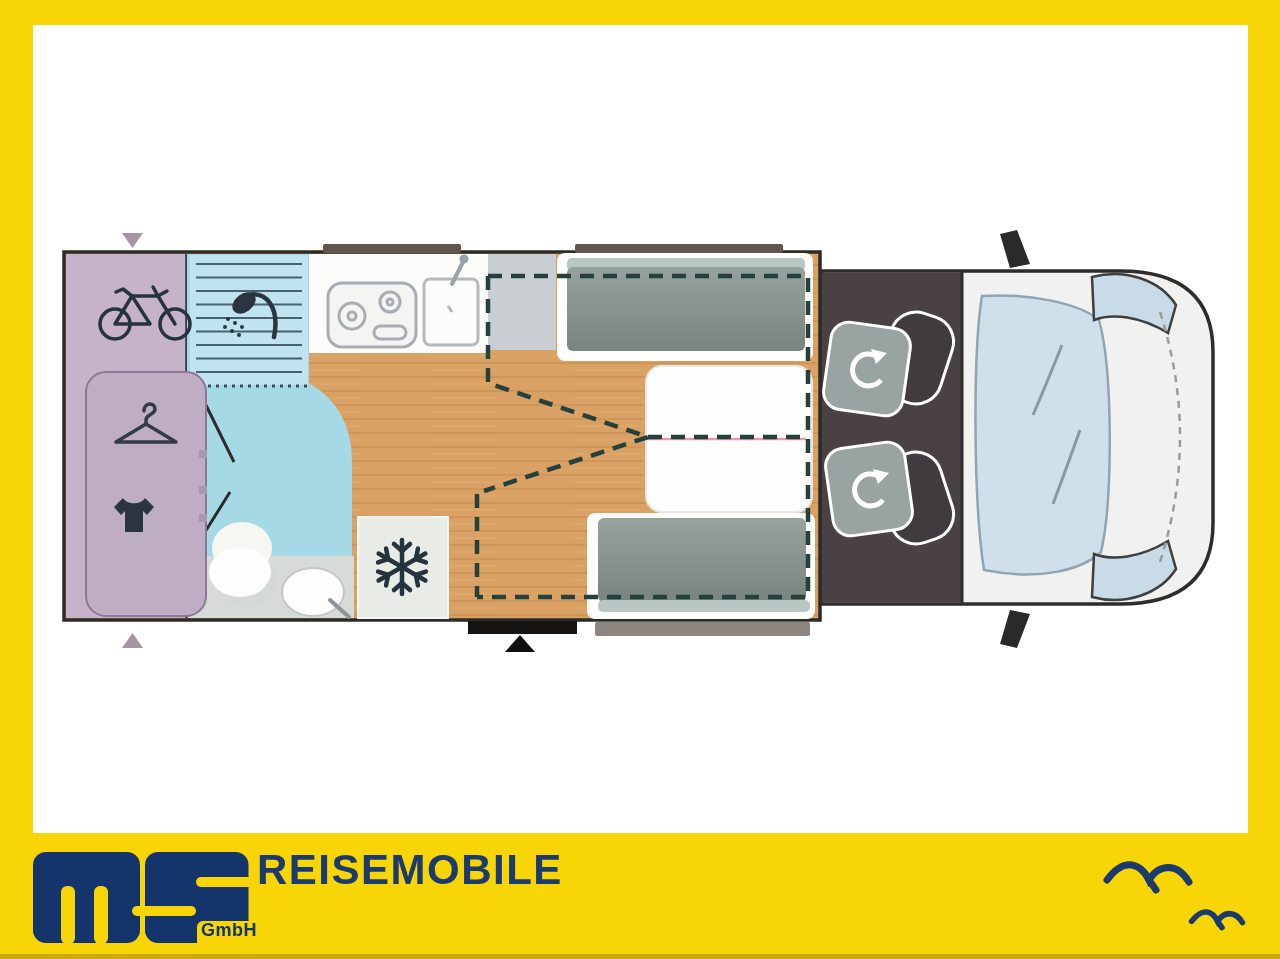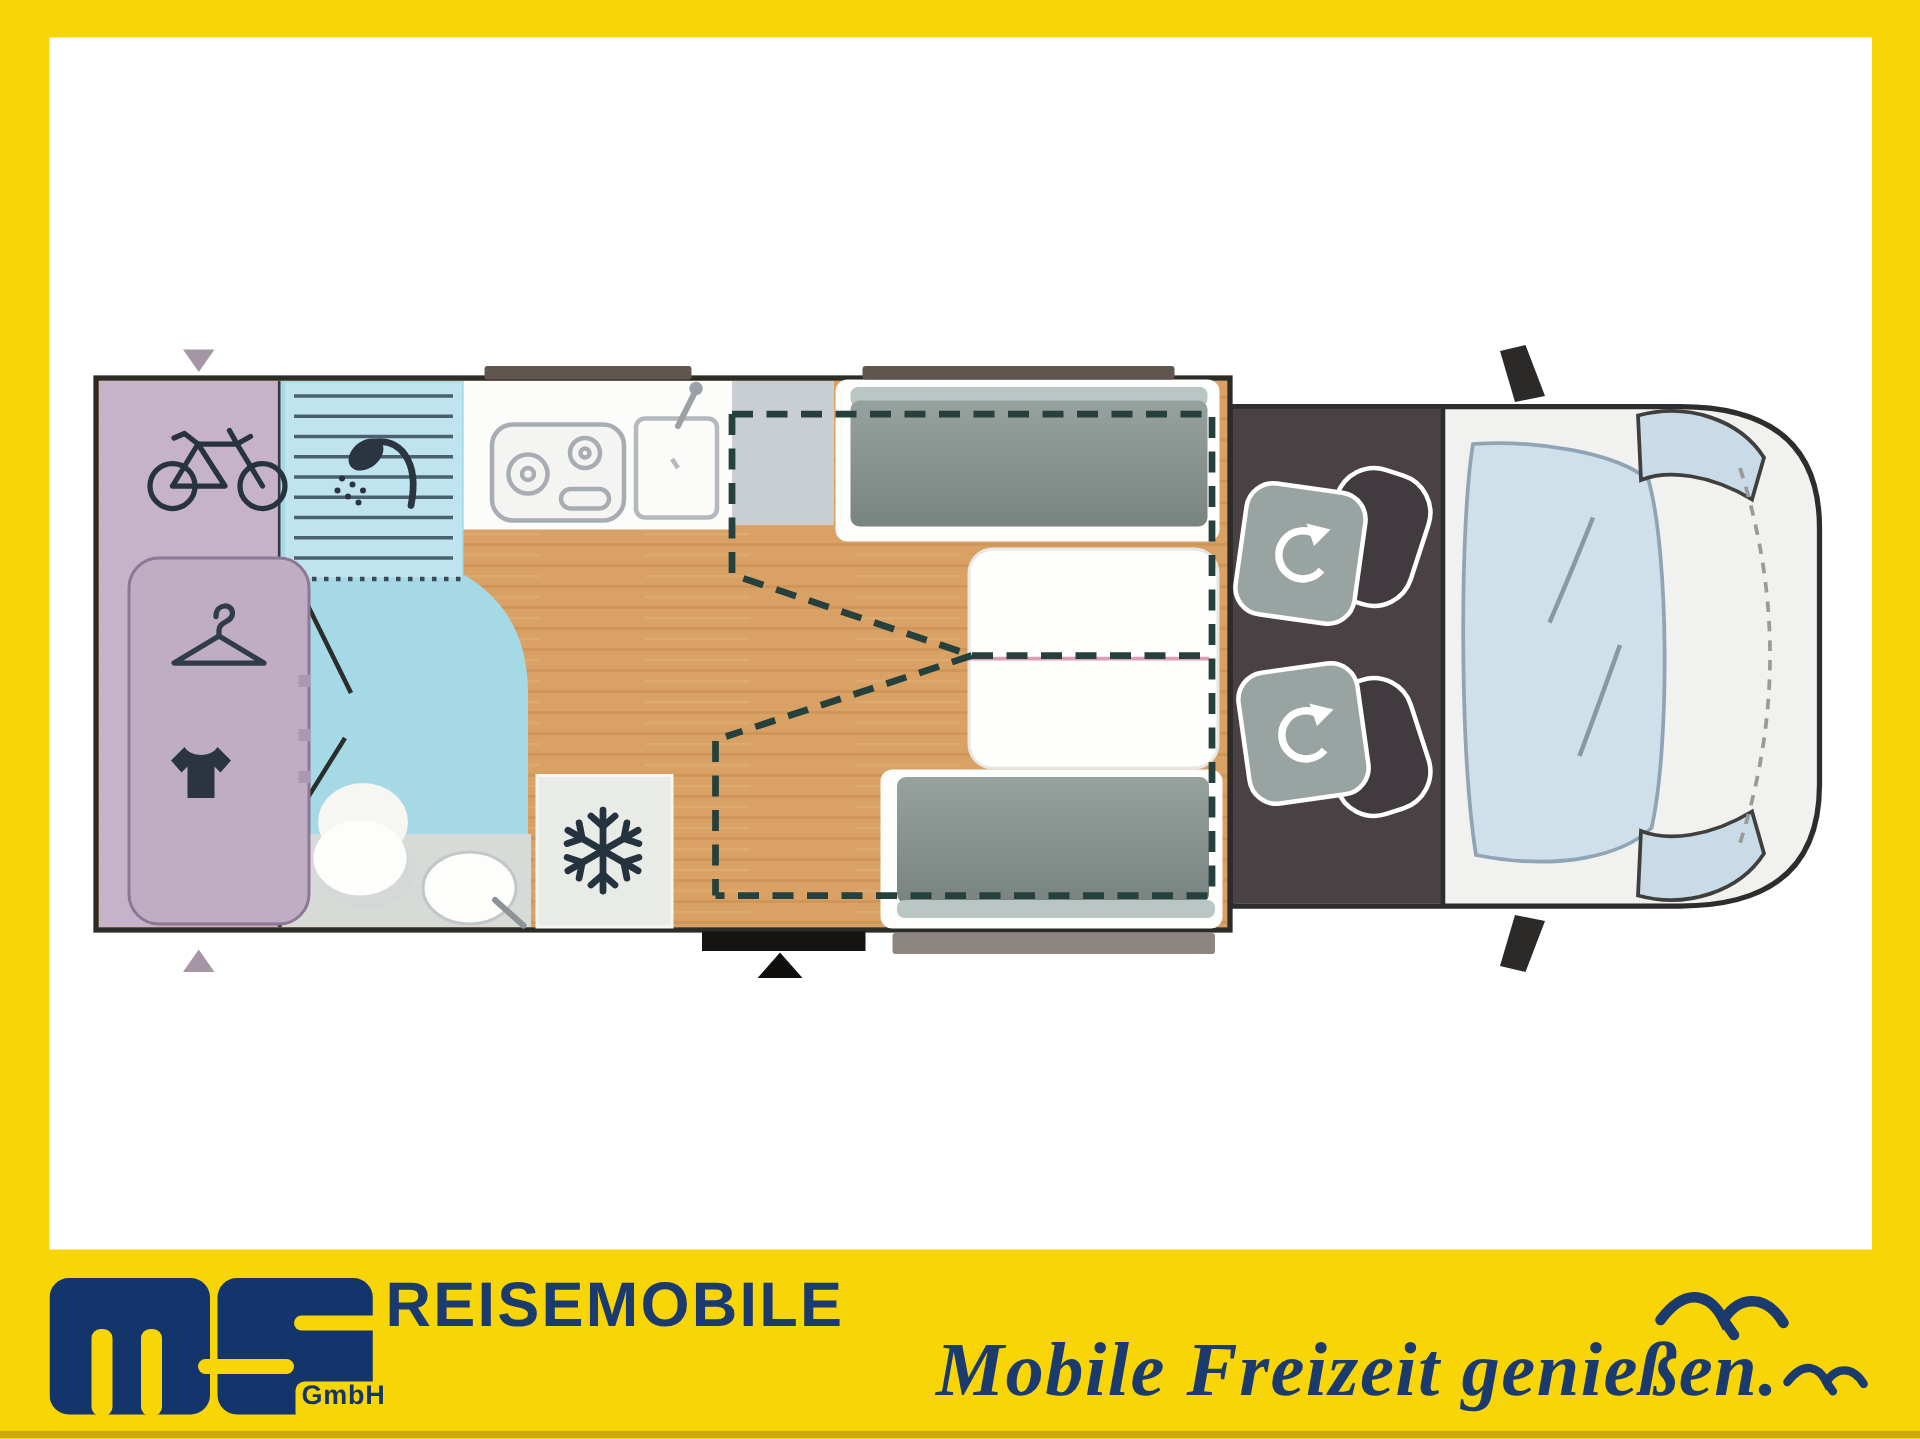--- a/index.html
+++ b/index.html
@@ -198,21 +198,20 @@
     <rect x="0" y="2" width="107" height="91" rx="13" fill="#14356b"></rect>
     <rect x="28" y="36" width="14" height="58" rx="6" fill="#f7d506"></rect>
     <rect x="61" y="36" width="14" height="58" rx="6" fill="#f7d506"></rect>
     <rect x="112" y="2" width="103.5" height="91" rx="13" fill="#14356b"></rect>
     <rect x="163" y="27" width="60" height="10" rx="5" fill="#f7d506"></rect>
     <rect x="99" y="56" width="64" height="10" rx="5" fill="#f7d506"></rect>
     <rect x="164" y="71" width="58" height="27" rx="6" fill="#f7d506"></rect>
   </svg>
   <div class="gmbh">GmbH</div>
   <div class="division">REISEMOBILE</div>
-  <div class="slogan">Mobile Freizeit genießen.</div>
 
   <svg class="birds-svg" width="150" height="86" viewBox="0 0 150 86">
     <g stroke="#1b3a6d" stroke-width="7" fill="none" stroke-linecap="round">
       <path d="M9 28 C27 4 43 12 51 28 C61 12 79 10 91 30"></path>
       <path d="M51 28 l7 10"></path>
     </g>
     <g transform="translate(88,52) scale(0.62)" stroke="#1b3a6d" stroke-width="9" fill="none" stroke-linecap="round">
       <path d="M9 28 C27 4 43 12 51 28 C61 12 79 10 91 30"></path>
       <path d="M51 28 l7 10"></path>
     </g>

